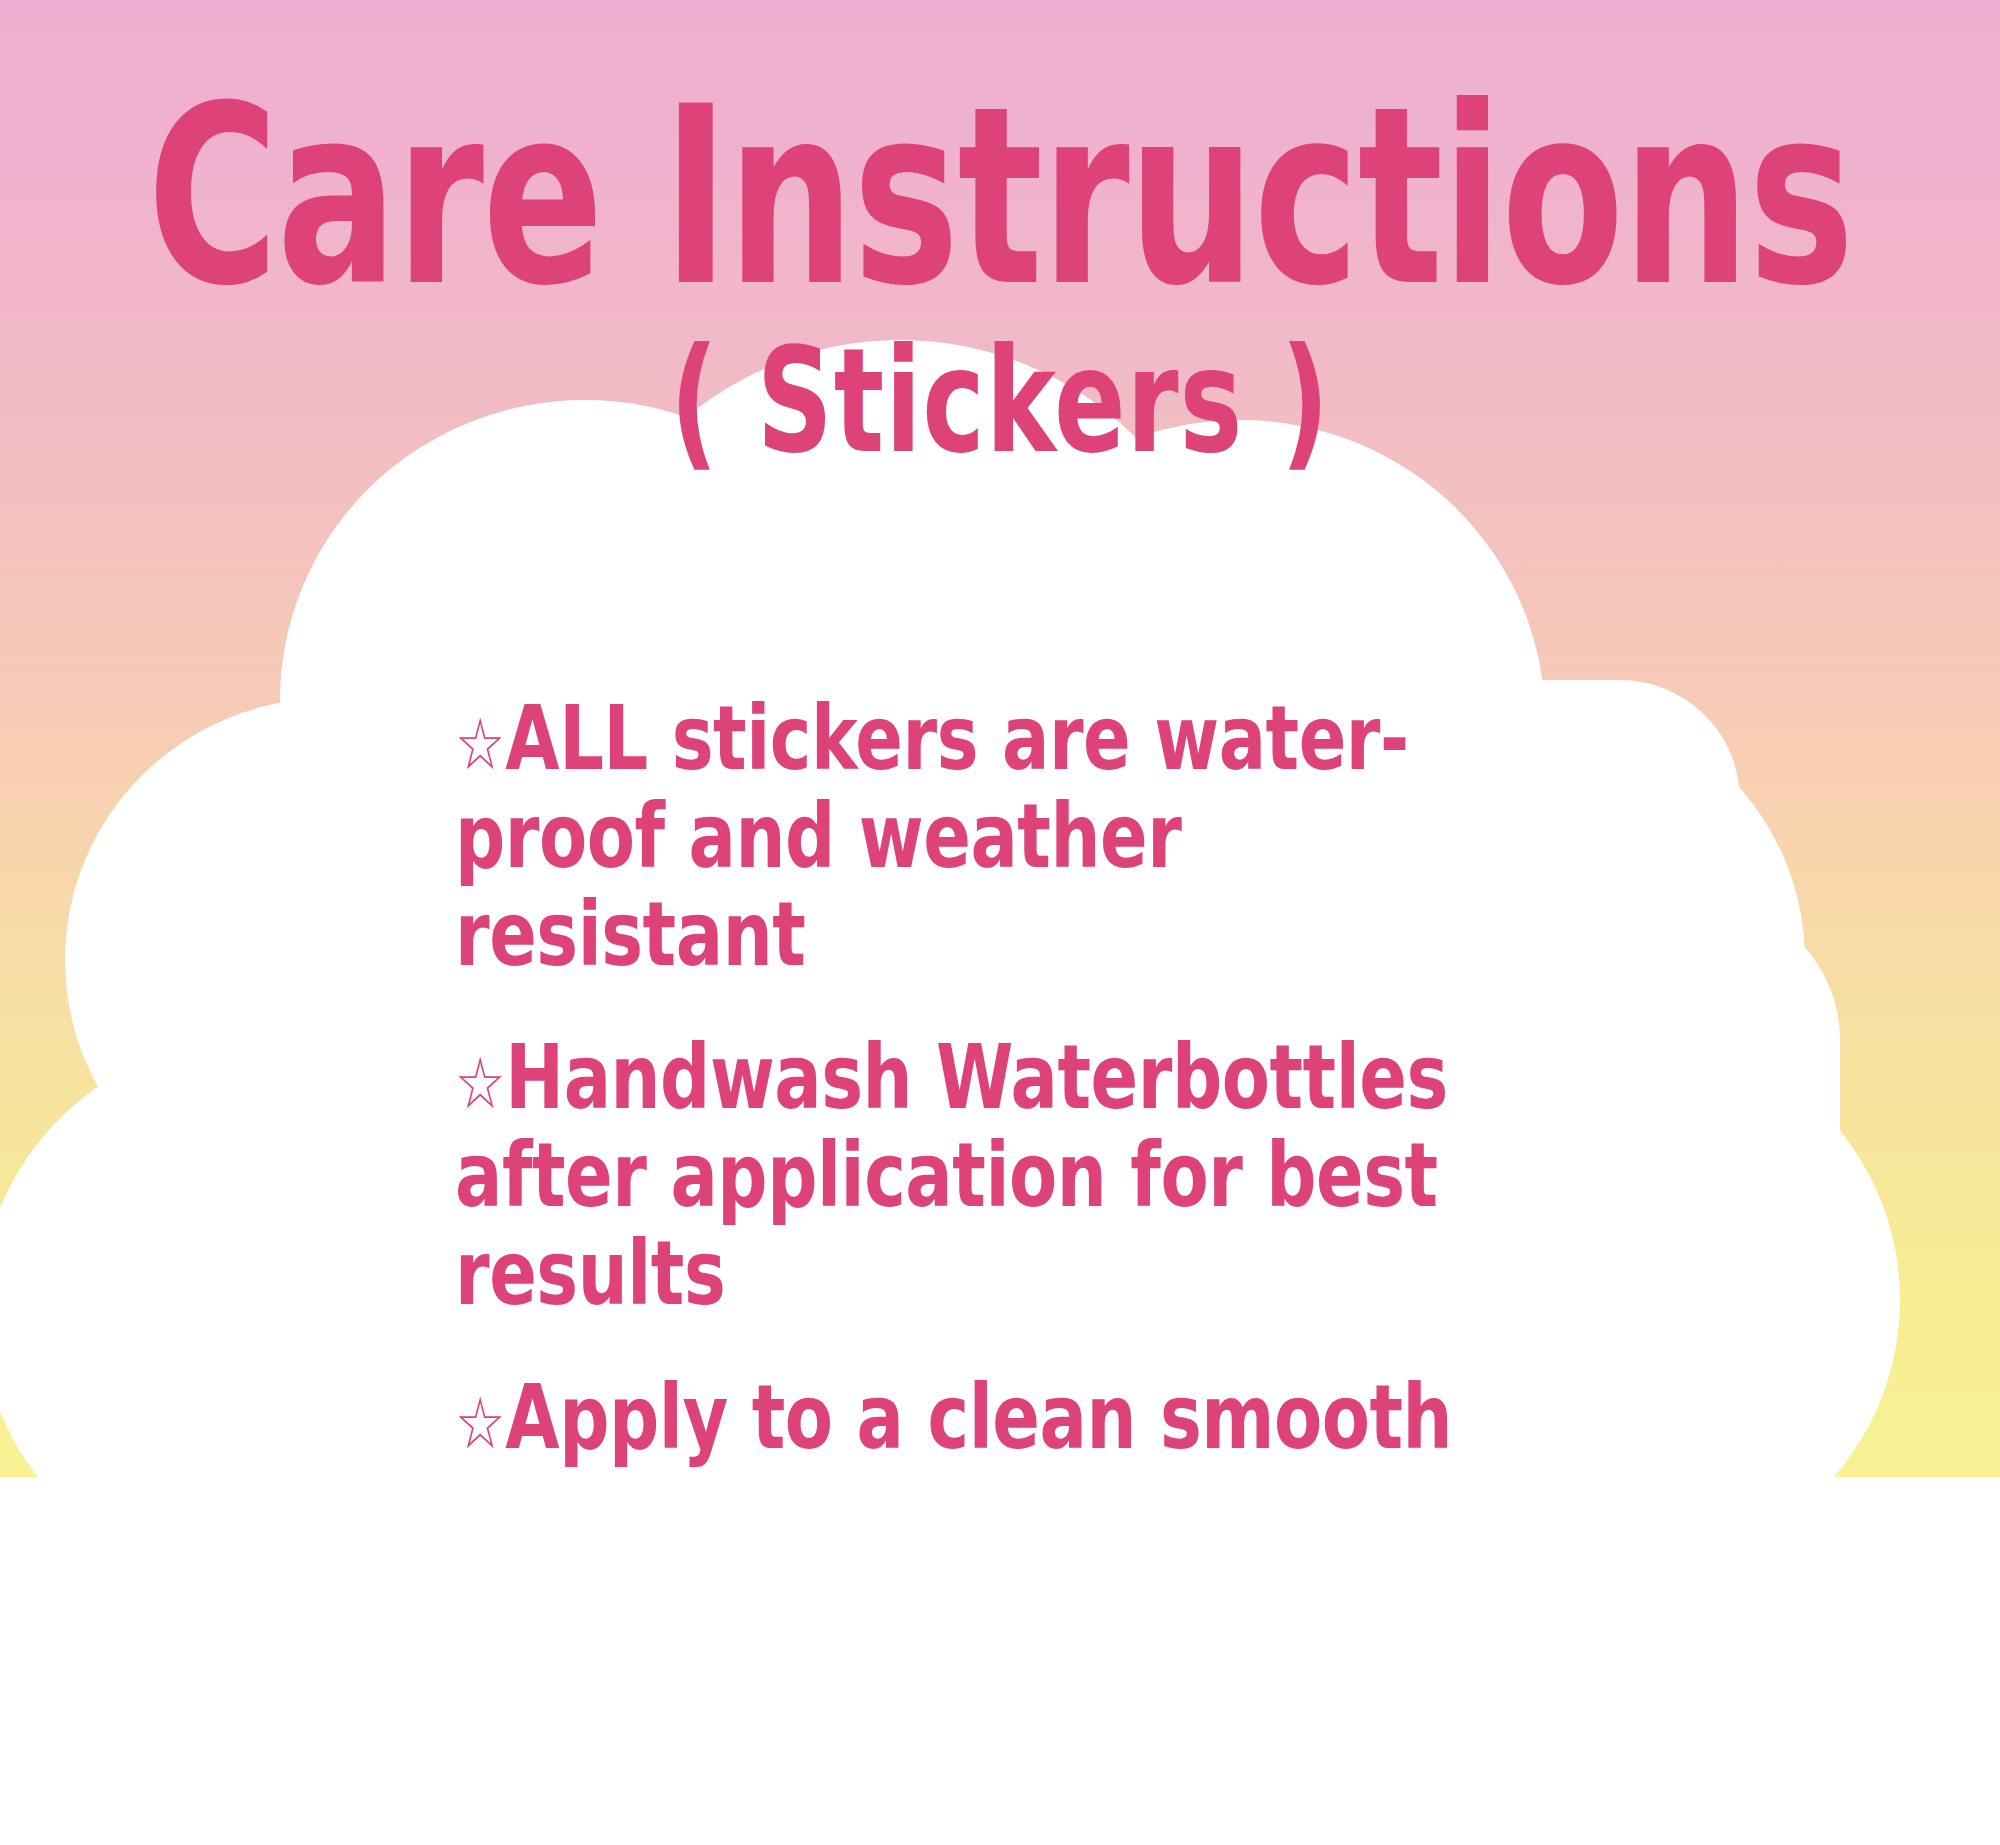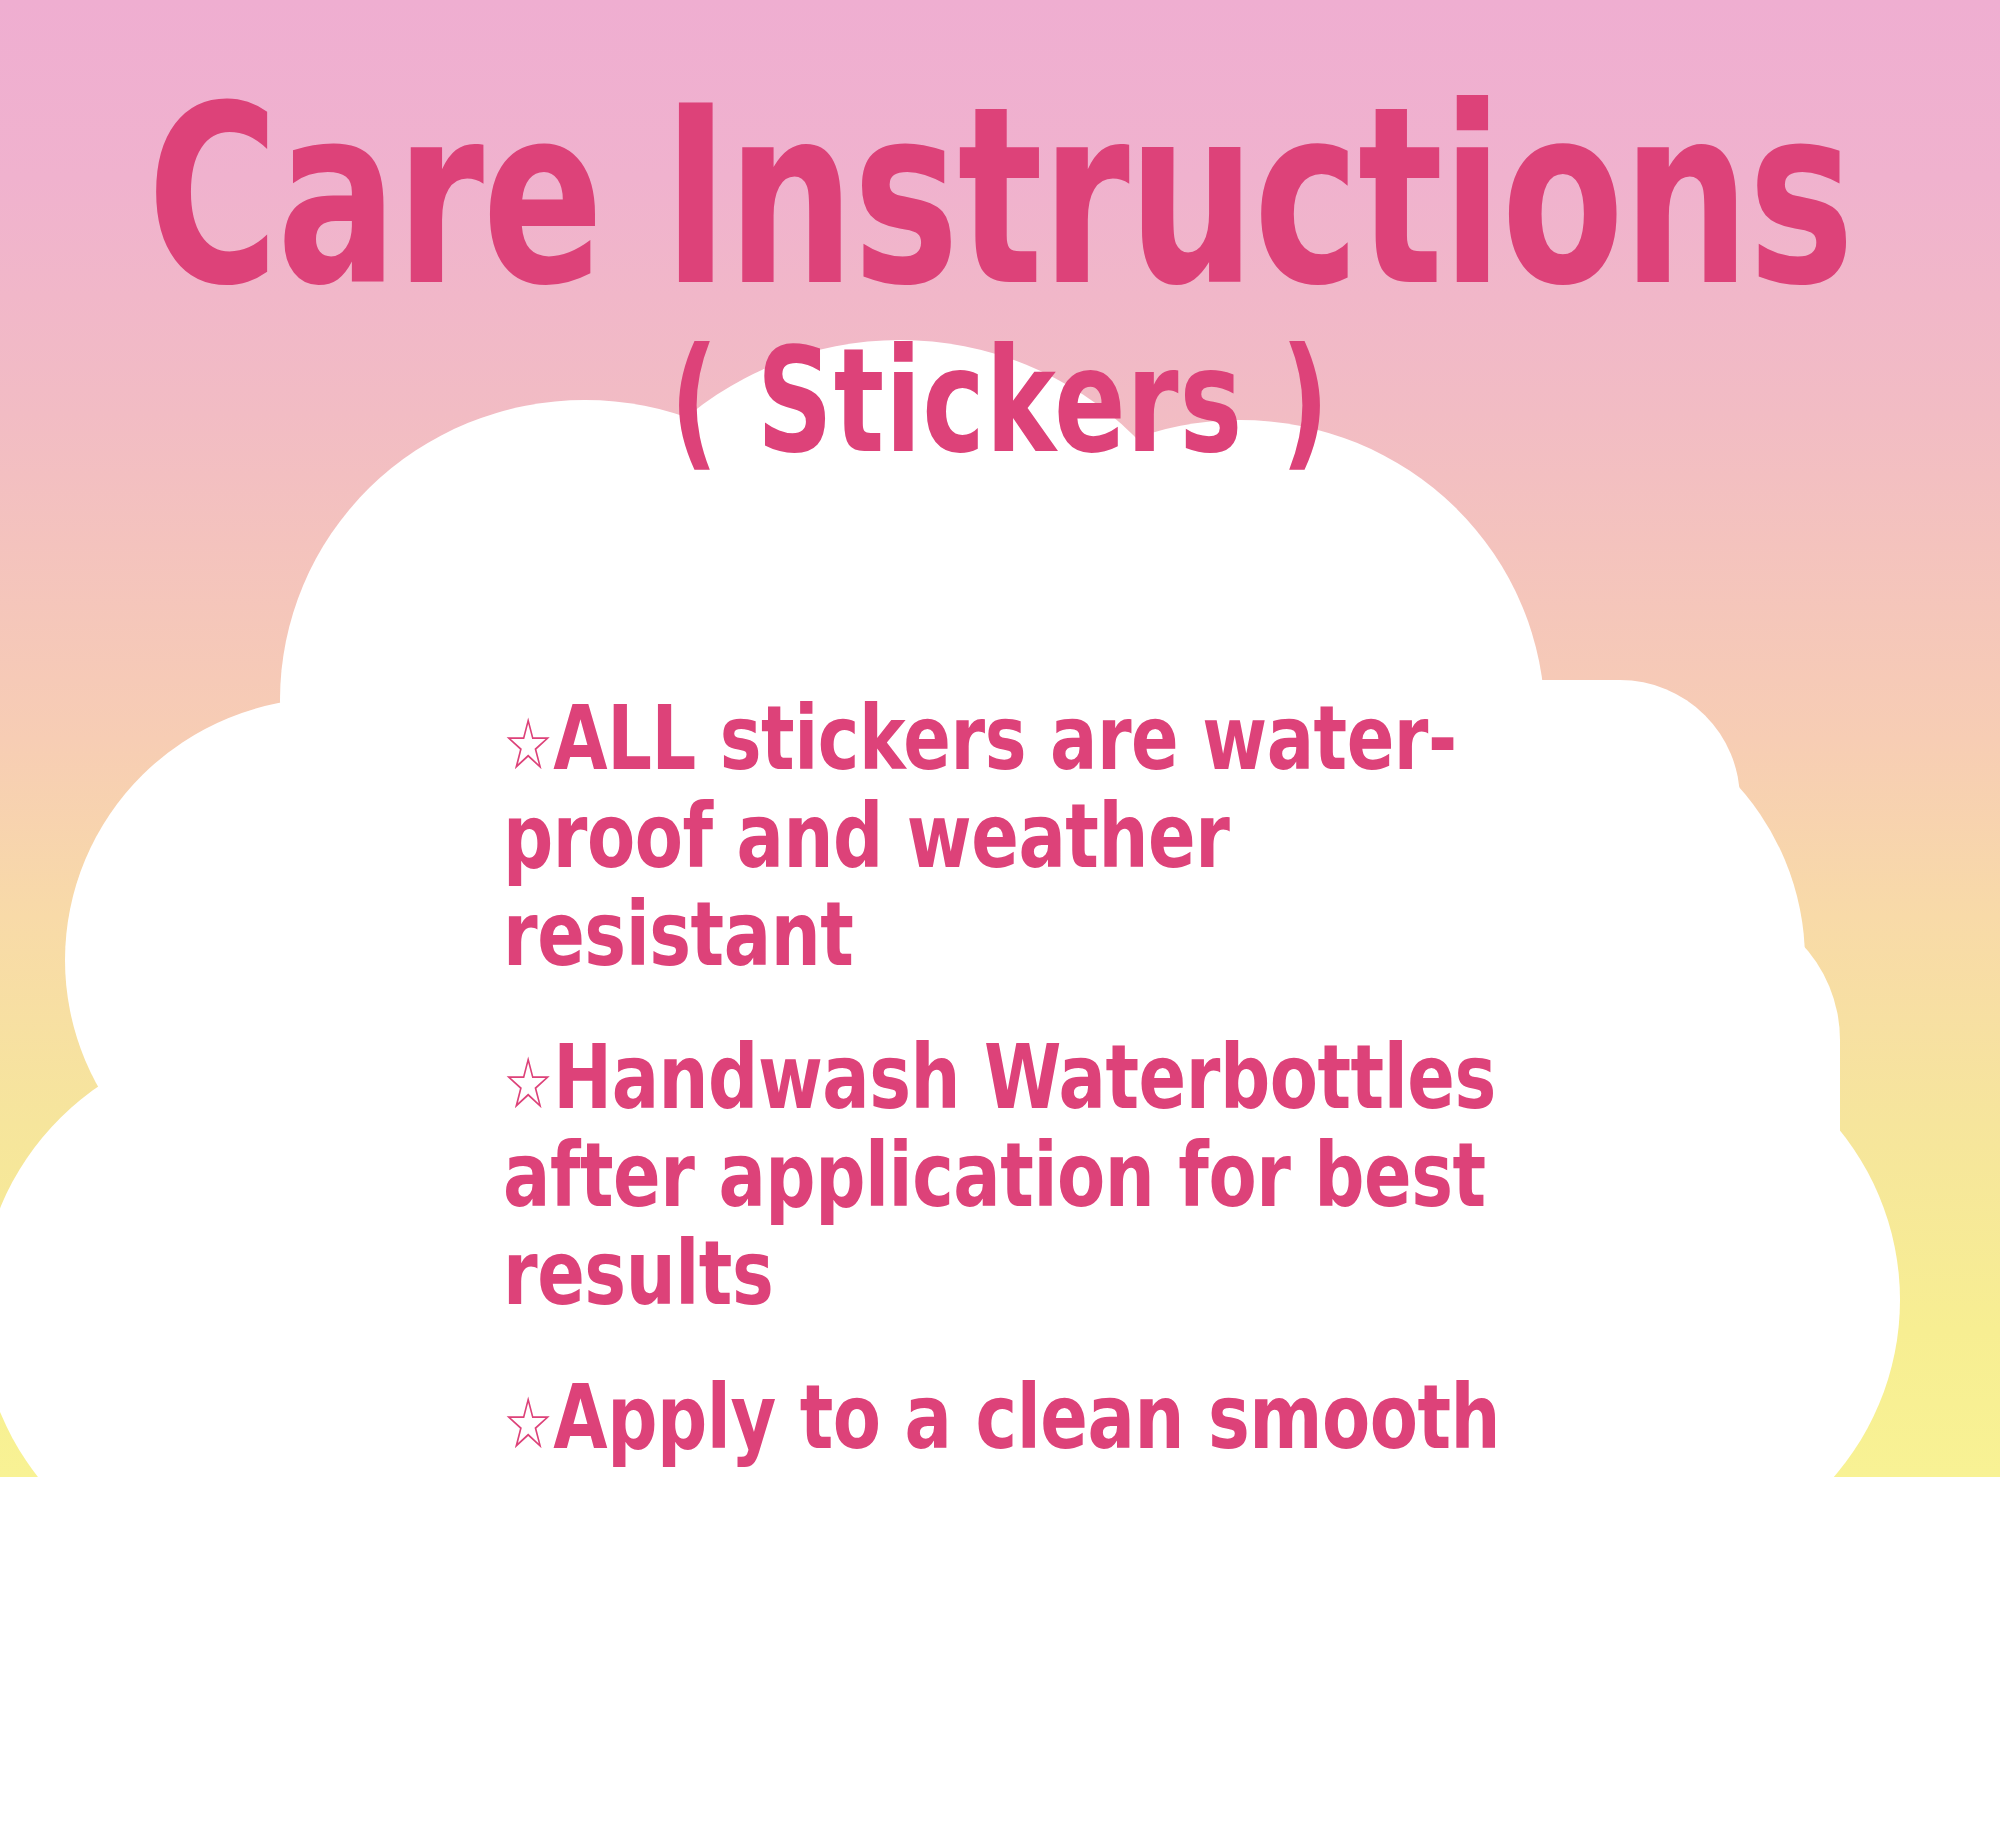--- a/index.html
+++ b/index.html
@@ -86,21 +86,20 @@
     height: 1845px;
   }
 
   
   #body-text {
     position: absolute;
     left: 455px;
     top: 690px;
     width: 1120px;
     z-index: 2;
-    margin-left: 48px;
   }
 
   .care-item {
     color: #dd4279;
     font-family: "DejaVu Sans", sans-serif;
     font-weight: bold;
     font-size: 78px;
     line-height: 1.10;
     letter-spacing: -0.5px;
     transform: scaleX(0.90) scaleY(1.14);

